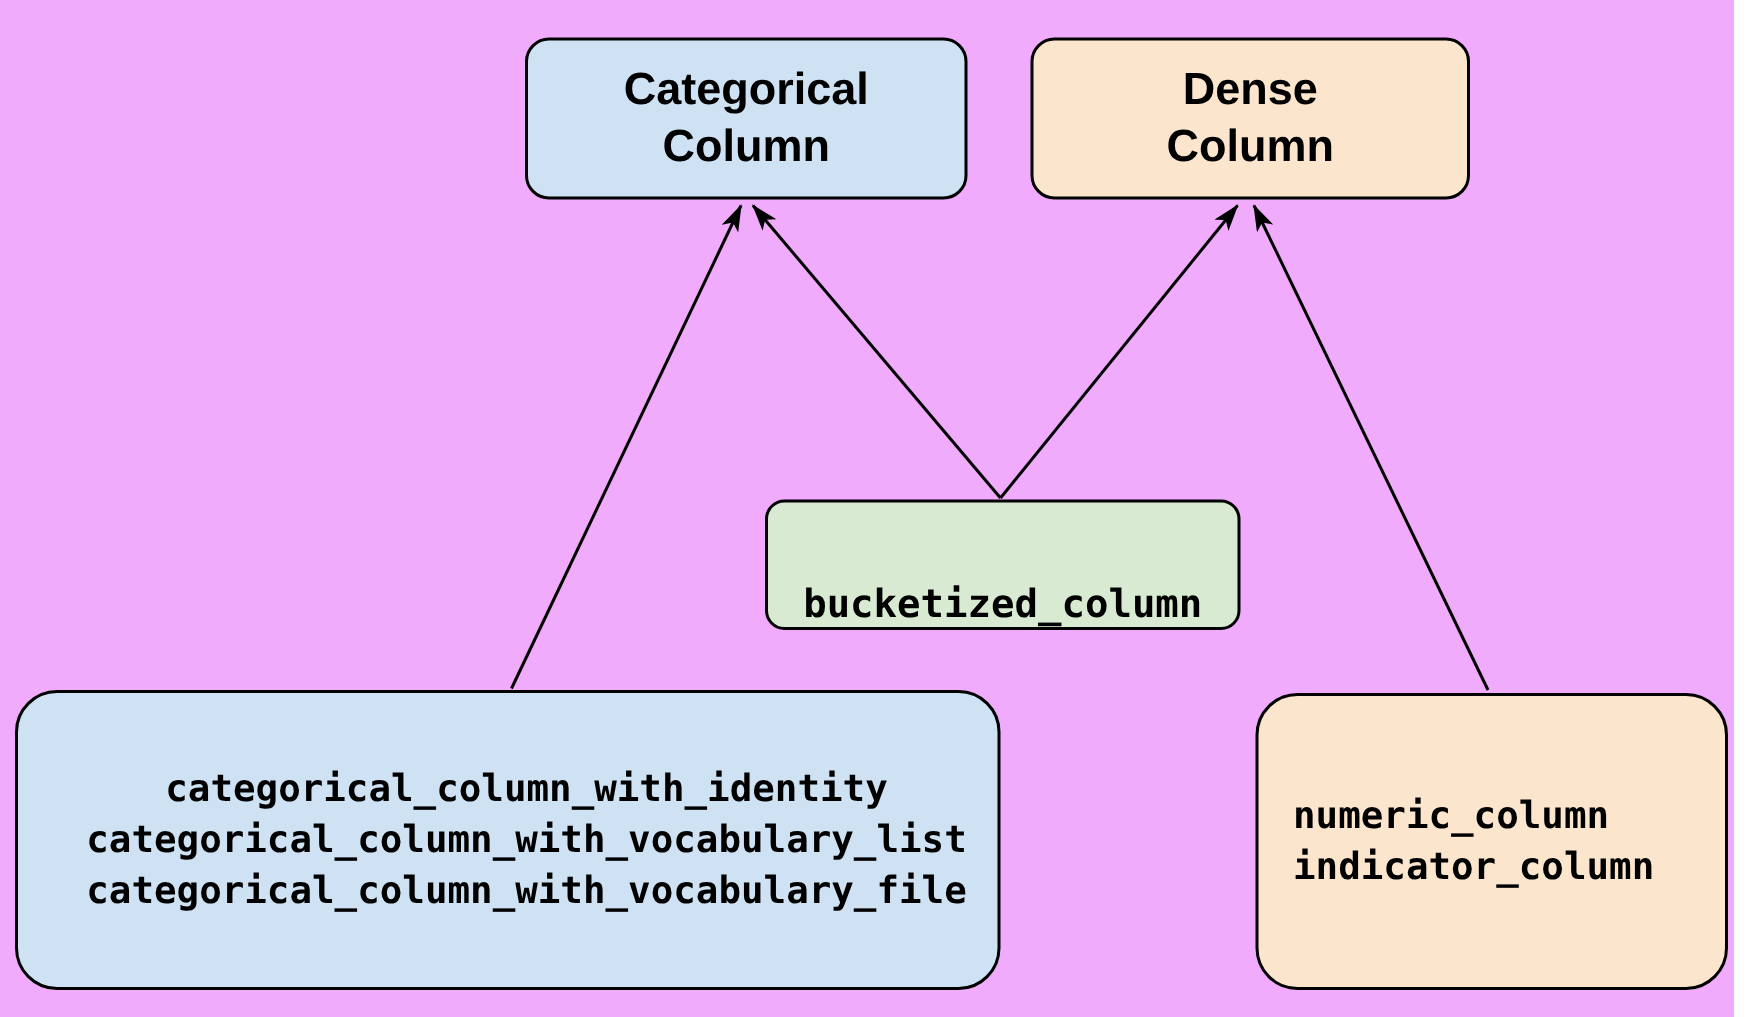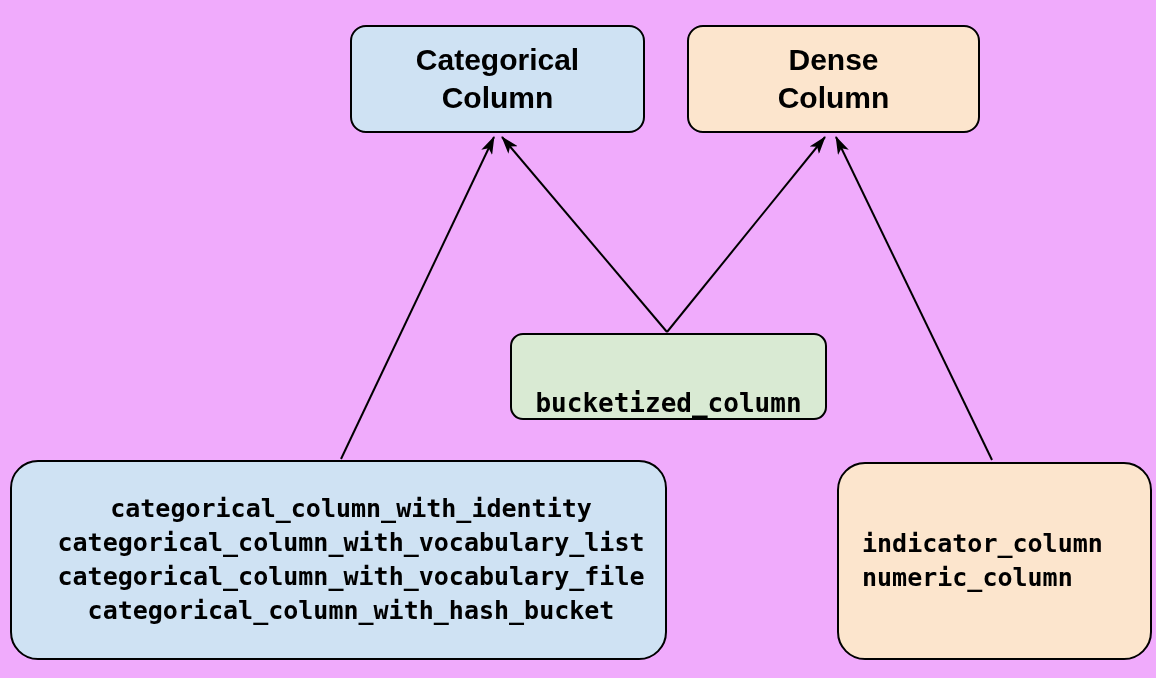--- a/index.html
+++ b/index.html
@@ -123,21 +123,20 @@
   </div>
 
   <div class="node node-code node-bucketized" style="background-color: rgb(217, 234, 211); align-items: flex-end;">
     <span>bucketized_column</span>
   </div>
 
   <div class="node node-code node-list node-categorical-impl" style="background-color: rgb(207, 226, 243);">
   <div class="code-line">categorical_column_with_identity</div>
       <div class="code-line">categorical_column_with_vocabulary_list</div>
       <div class="code-line">categorical_column_with_vocabulary_file</div>
-      <div class="code-line">categorical_column_with_hash_bucket</div>
     </div>
 
   <div class="node node-code node-list node-dense-impl" style="background-color: rgb(252, 229, 205);">
-  <div class="code-line">indicator_column</div>
-      <div class="code-line">numeric_column</div>
+  <div class="code-line">numeric_column</div>
+      <div class="code-line">indicator_column</div>
     </div>
 
 </div>
 
 </body></html>

